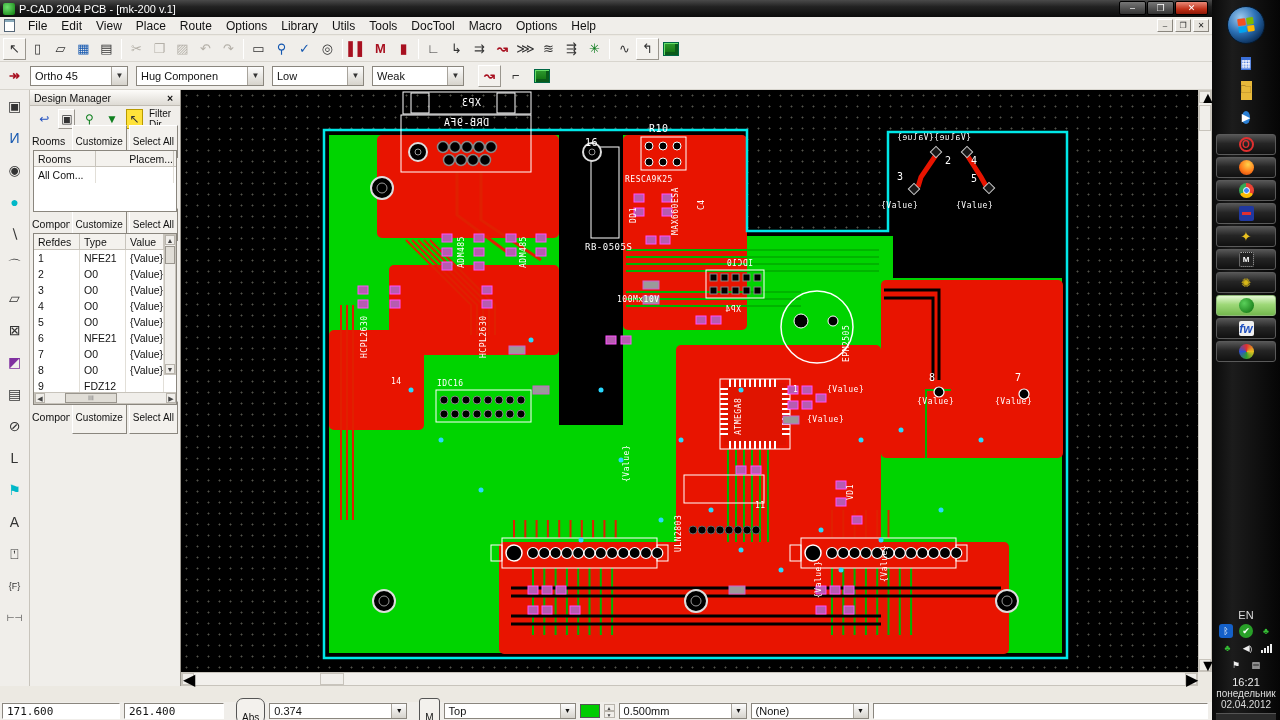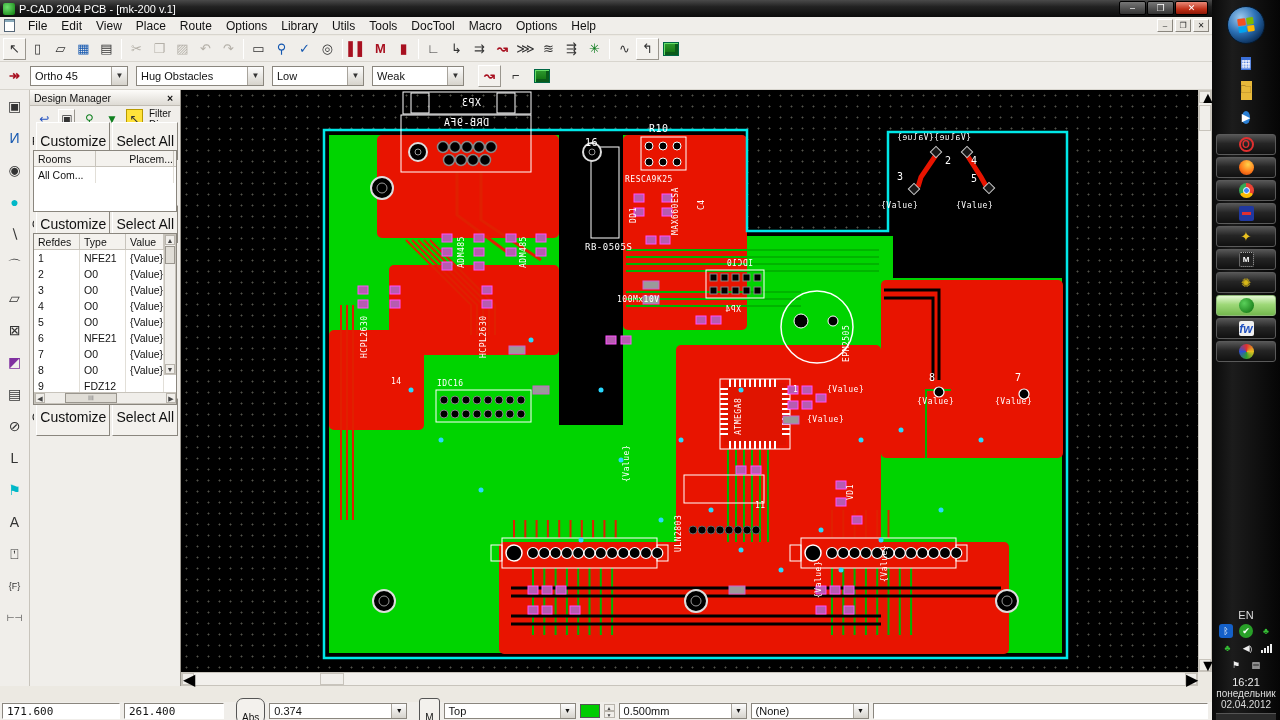--- a/index.html
+++ b/index.html
@@ -55,21 +55,21 @@
   #dm-header{height:16px;background:linear-gradient(#fdfcfa,#dedbd4);border-bottom:1px solid #c0bcb4;
     display:flex;align-items:center;padding:0 4px;font-size:10.5px;}
   #dm-header .ttl{flex:1;}
   #dm-header .x{width:12px;text-align:center;font-weight:bold;}
   #dm-tools{height:26px;display:flex;align-items:center;padding-left:6px;gap:6px;}
   #dm-tools .tbtn{width:20px;height:20px;font-size:12px;}
   #dm-tools .accent{background:#ffe23a;border:1px solid #b89a00;}
   #dm-tools .lbl{font-size:10px;}
   .sec-head{height:18px;display:flex;align-items:center;padding:0 2px;gap:2px;}
   .sec-head .sl{flex:1;overflow:hidden;white-space:nowrap;}
-  .mini-btn{font-size:14px;padding:10px 3px;background:#f3f1ed;border:1px solid;
+  .mini-btn{font-size:10px;padding:10px 3px;background:#f3f1ed;border:1px solid;
     border-color:#fff #8a867e #8a867e #fff;white-space:nowrap;}
   .dmtable{margin:0 3px;background:#fff;border:1px solid #8a867e;position:relative;overflow:hidden;}
   .trow{display:flex;height:16px;line-height:16px;}
   .trow.hdr{background:#f4f2ee;border-bottom:1px solid #c8c4bc;}
   .tcell{padding-left:4px;border-right:1px solid #e2dfd8;overflow:hidden;white-space:nowrap;}
   .trow.hdr .tcell{border-right:1px solid #c8c4bc;}
   
   .sb{background:#f0eeea;border:1px solid #c8c4bc;position:absolute;}
   .sb .arrow{background:#f0eeea;border:1px solid #b8b4ac;color:#444;font-size:7px;text-align:center;}
   .sb .thumb{background:#e0ddd6;border:1px solid #9a968e;}
@@ -255,21 +255,21 @@
       </span>
     </div>
 
   <div id="toolbar2" class="toolbar">
     <span class="tbtn red">↠</span>
     <span class="combo" style="width:98px">
       <span class="cv">Ortho 45</span>
       <span class="drop">▼</span>
       </span>
     <span class="combo" style="width:128px">
-      <span class="cv">Hug Obstacles</span>
+      <span class="cv">Hug Componen</span>
       <span class="drop">▼</span>
       </span>
     <span class="combo" style="width:92px">
       <span class="cv">Low</span>
       <span class="drop">▼</span>
       </span>
     <span class="combo" style="width:92px">
       <span class="cv">Weak</span>
       <span class="drop">▼</span>
       </span>

